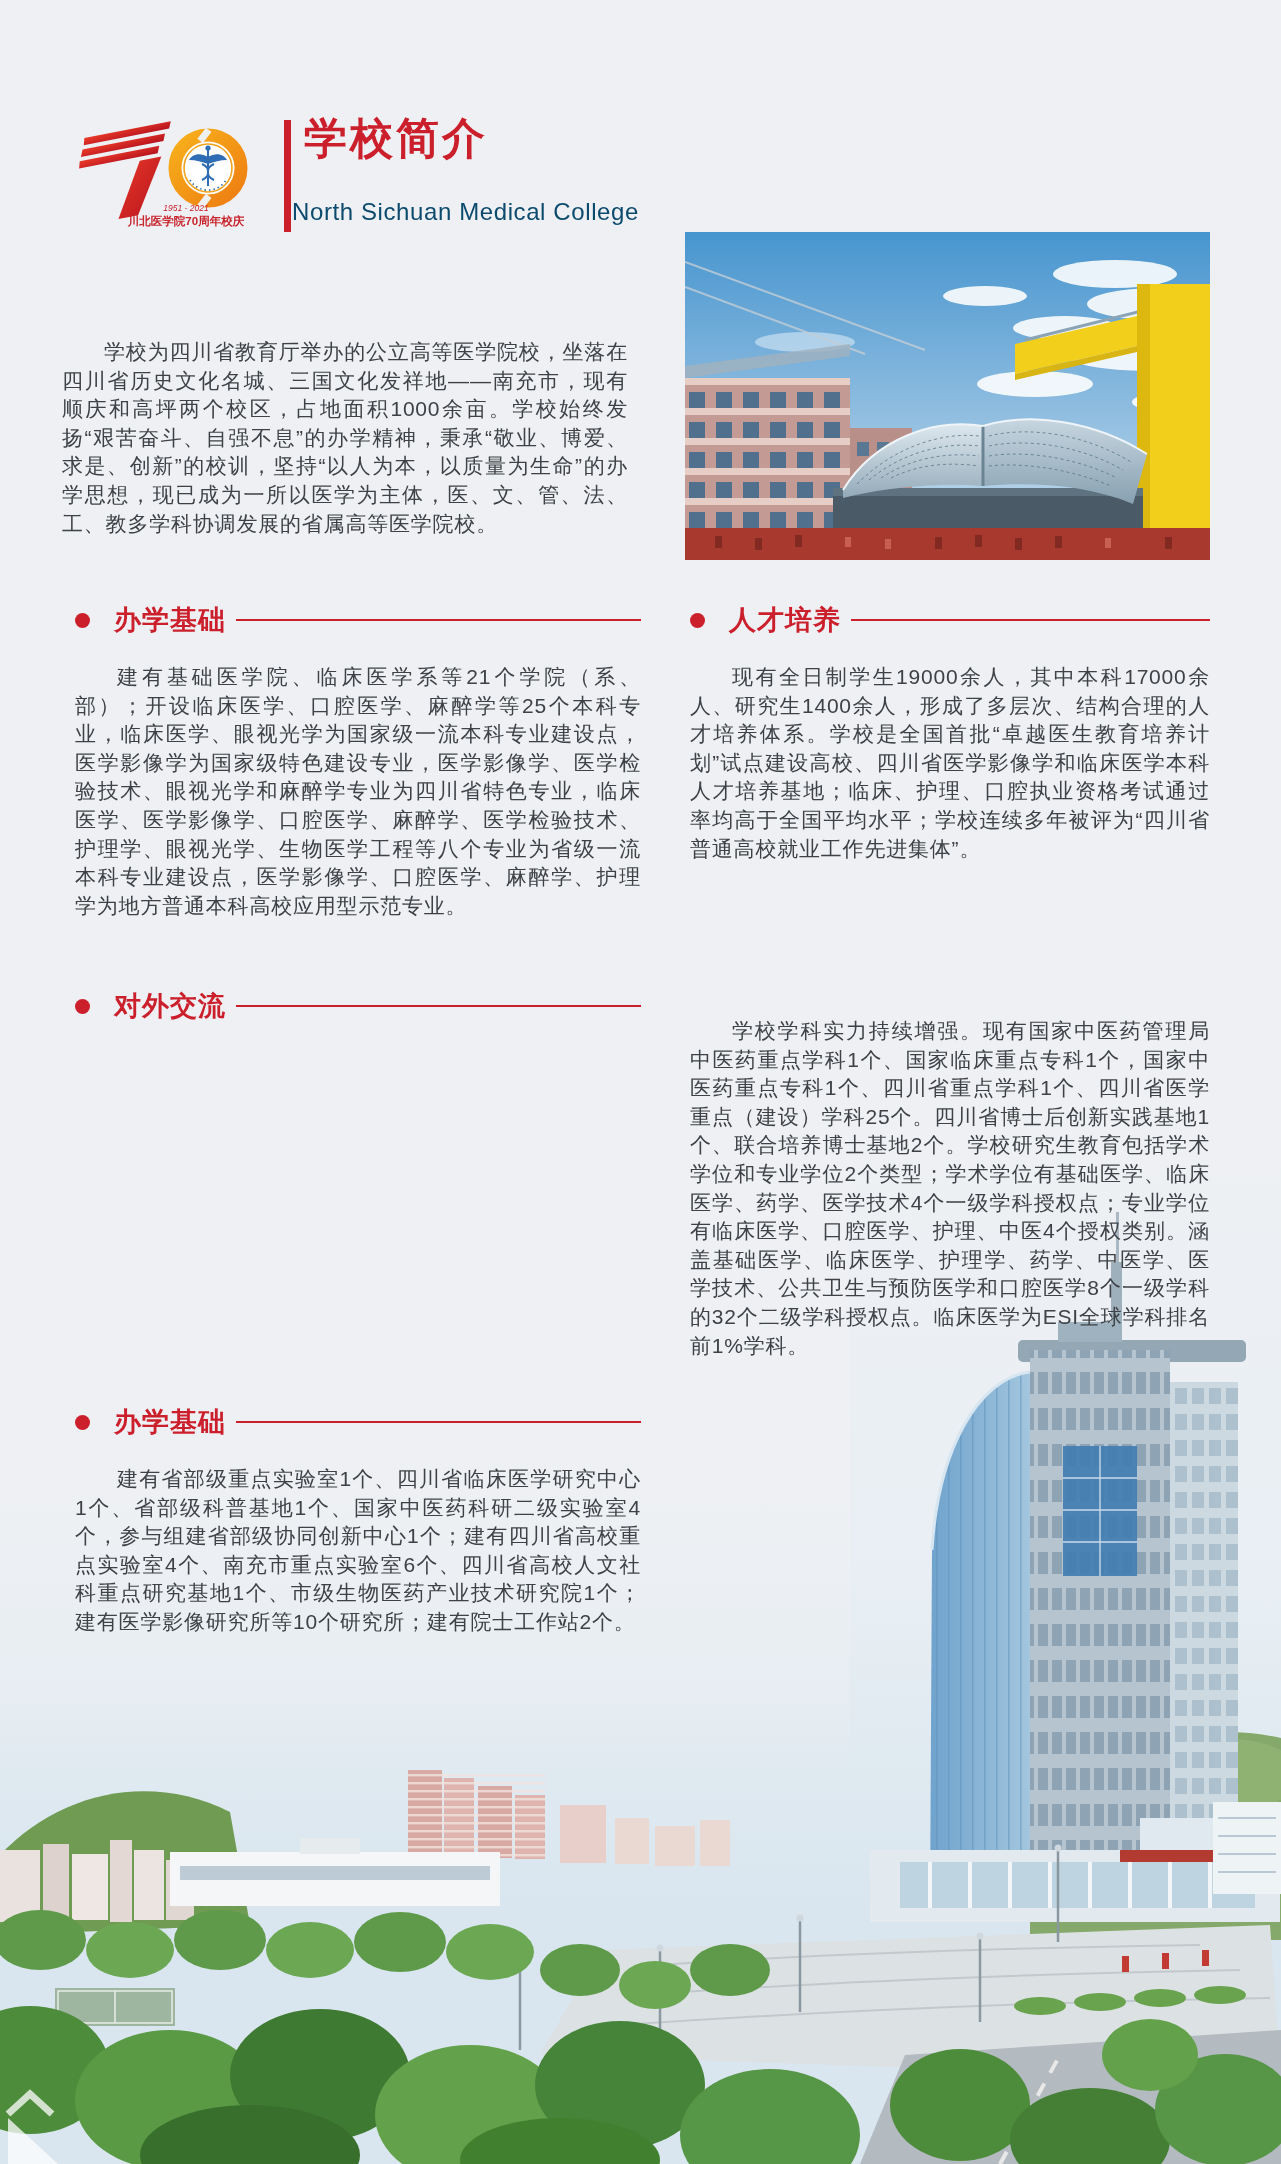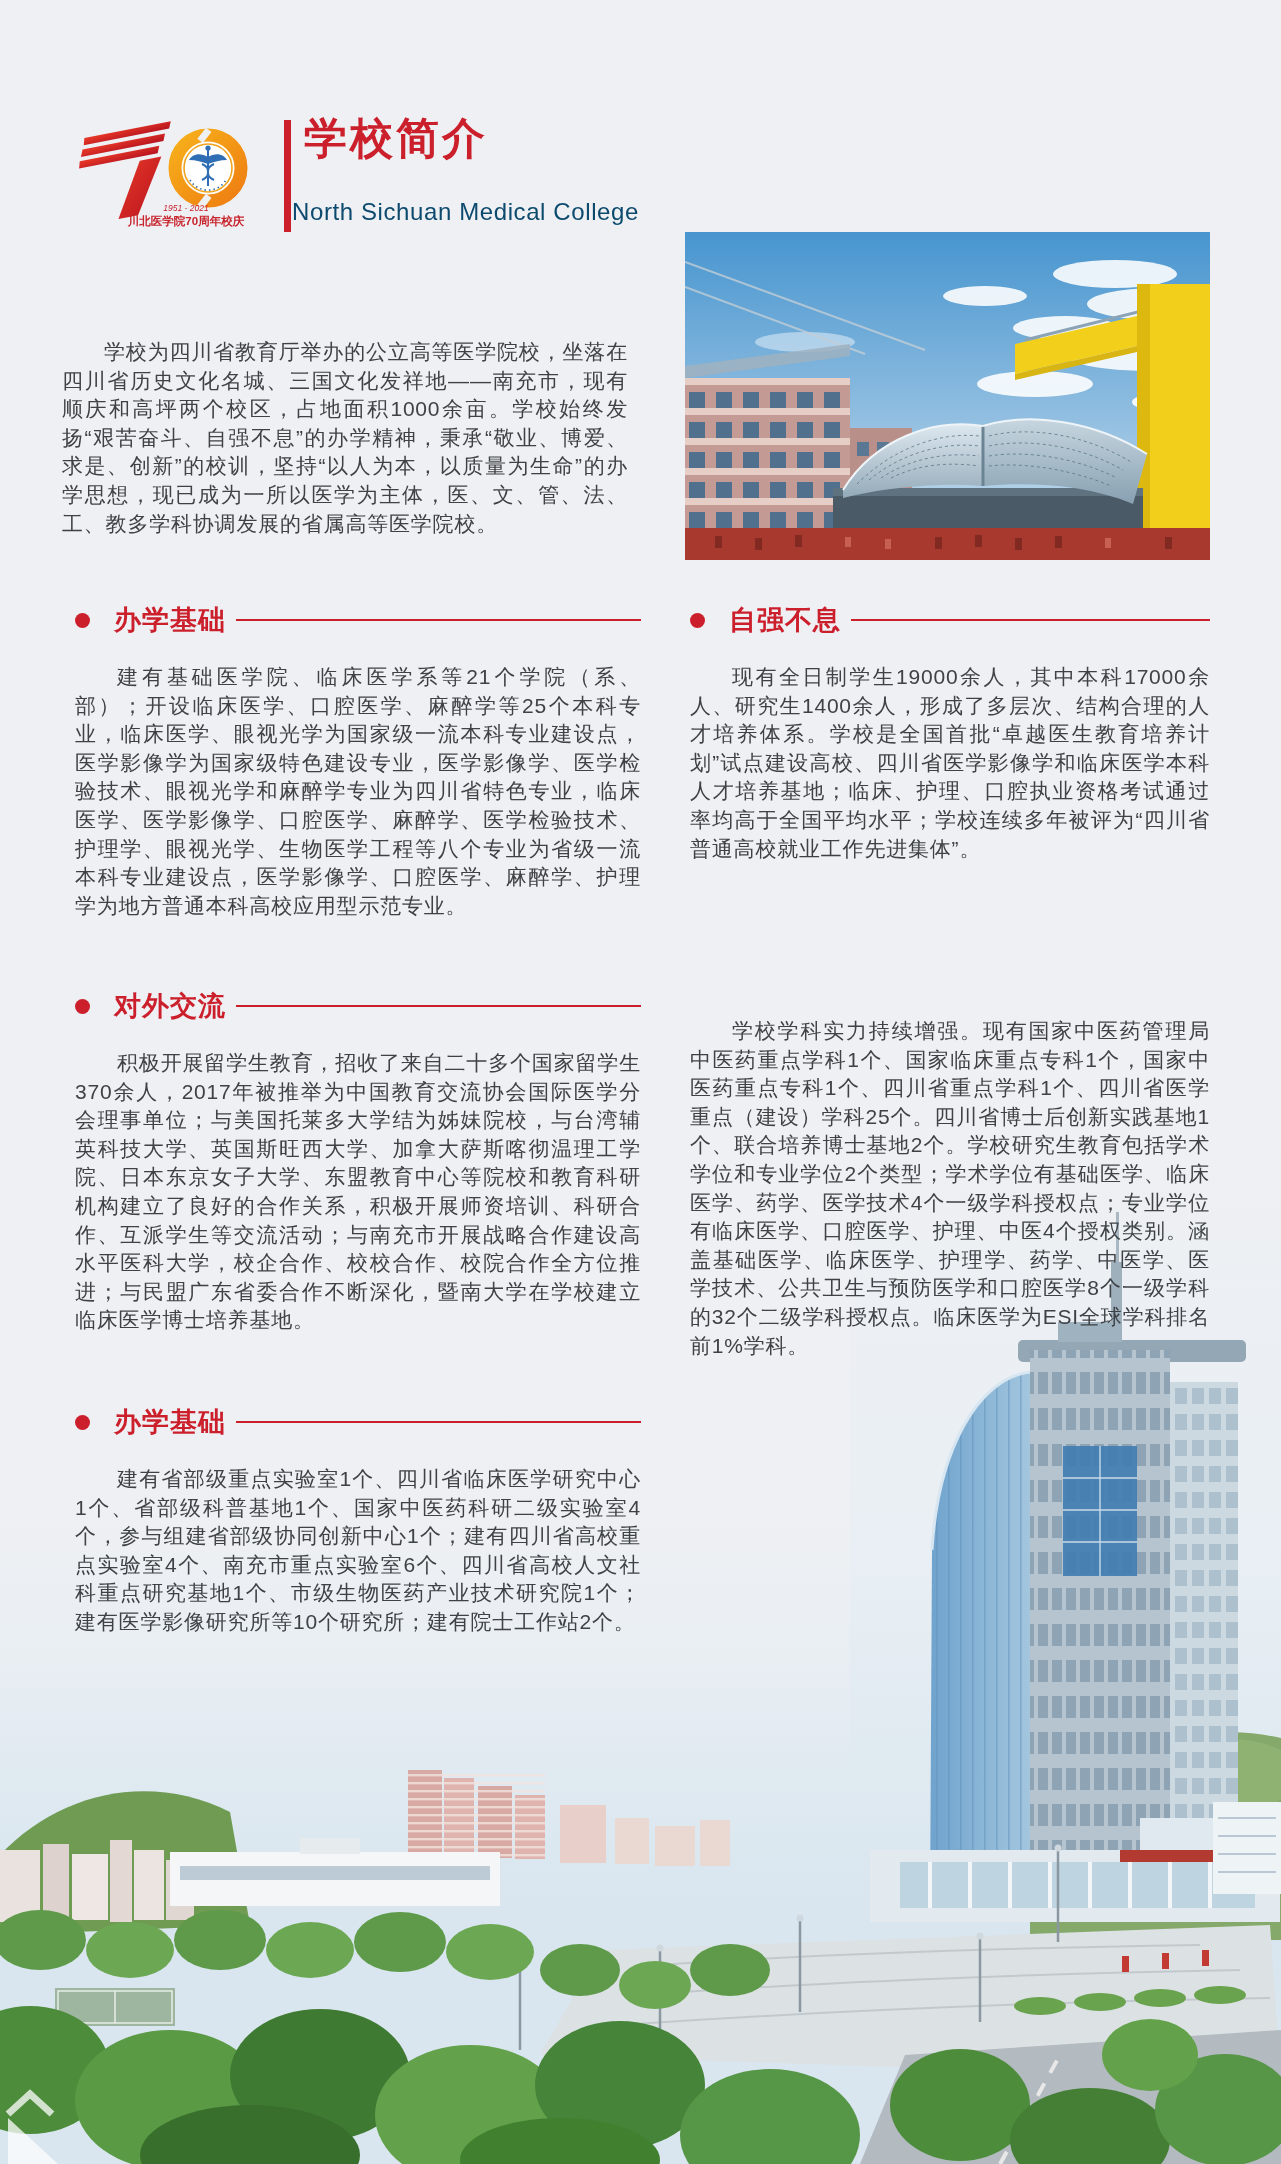--- a/index.html
+++ b/index.html
@@ -205,33 +205,32 @@
       <span class="dot"></span>
       <h2 class="sec-title">办学基础</h2>
       <span class="rule"></span>
     </div>
     <p class="cn-text">建有基础医学院、临床医学系等21个学院（系、部）；开设临床医学、口腔医学、麻醉学等25个本科专业，临床医学、眼视光学为国家级一流本科专业建设点，医学影像学为国家级特色建设专业，医学影像学、医学检验技术、眼视光学和麻醉学专业为四川省特色专业，临床医学、医学影像学、口腔医学、麻醉学、医学检验技术、护理学、眼视光学、生物医学工程等八个专业为省级一流本科专业建设点，医学影像学、口腔医学、麻醉学、护理学为地方普通本科高校应用型示范专业。</p>
   </section>
 
   <section class="abs sec s1">
     <div class="sec-header">
       <span class="dot"></span>
-      <h2 class="sec-title">自强不息</h2>
+      <h2 class="sec-title">人才培养</h2>
       <span class="rule"></span>
     </div>
     <p class="cn-text">现有全日制学生19000余人，其中本科17000余人、研究生1400余人，形成了多层次、结构合理的人才培养体系。学校是全国首批“卓越医生教育培养计划”试点建设高校、四川省医学影像学和临床医学本科人才培养基地；临床、护理、口腔执业资格考试通过率均高于全国平均水平；学校连续多年被评为“四川省普通高校就业工作先进集体”。</p>
   </section>
 
   <section class="abs sec s2">
     <div class="sec-header">
       <span class="dot"></span>
       <h2 class="sec-title">对外交流</h2>
       <span class="rule"></span>
     </div>
-    <p class="cn-text">积极开展留学生教育，招收了来自二十多个国家留学生370余人，2017年被推举为中国教育交流协会国际医学分会理事单位；与美国托莱多大学结为姊妹院校，与台湾辅英科技大学、英国斯旺西大学、加拿大萨斯喀彻温理工学院、日本东京女子大学、东盟教育中心等院校和教育科研机构建立了良好的合作关系，积极开展师资培训、科研合作、互派学生等交流活动；与南充市开展战略合作建设高水平医科大学，校企合作、校校合作、校院合作全方位推进；与民盟广东省委合作不断深化，暨南大学在学校建立临床医学博士培养基地。</p>
   </section>
 
   <section class="abs sec s3">
     <p class="cn-text">学校学科实力持续增强。现有国家中医药管理局中医药重点学科1个、国家临床重点专科1个，国家中医药重点专科1个、四川省重点学科1个、四川省医学重点（建设）学科25个。四川省博士后创新实践基地1个、联合培养博士基地2个。学校研究生教育包括学术学位和专业学位2个类型；学术学位有基础医学、临床医学、药学、医学技术4个一级学科授权点；专业学位有临床医学、口腔医学、护理、中医4个授权类别。涵盖基础医学、临床医学、护理学、药学、中医学、医学技术、公共卫生与预防医学和口腔医学8个一级学科的32个二级学科授权点。临床医学为ESI全球学科排名前1%学科。</p>
   </section>
 
   <section class="abs sec s4">
     <div class="sec-header">
       <span class="dot"></span>
       <h2 class="sec-title">办学基础</h2>

